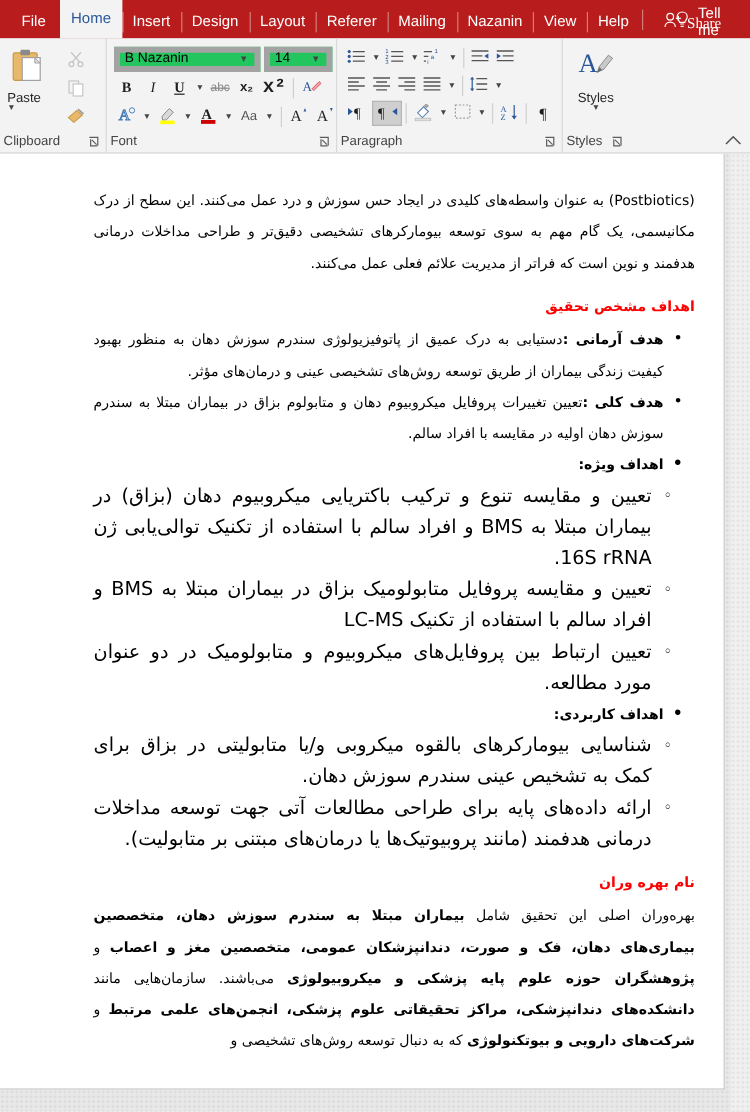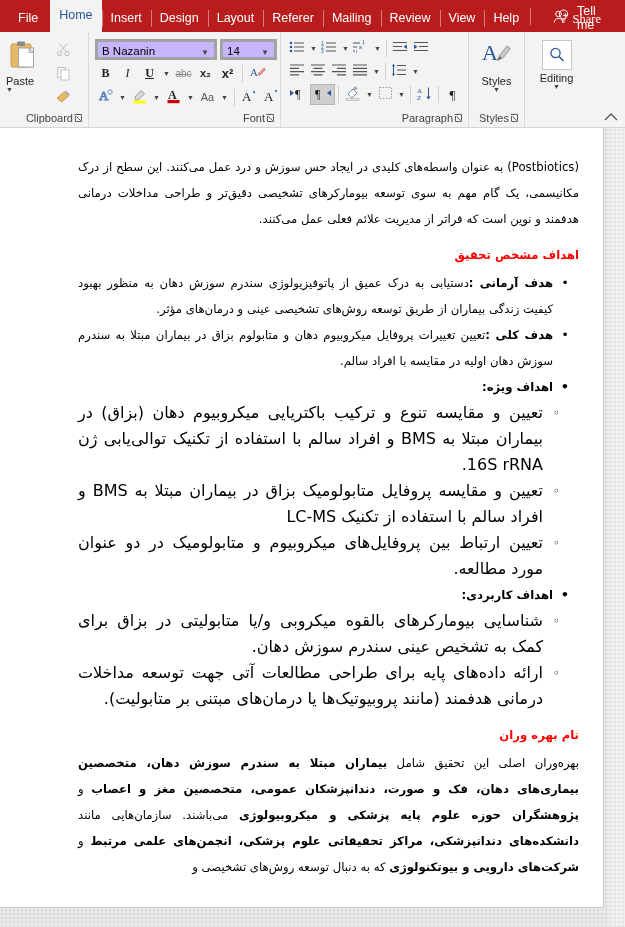--- a/index.html
+++ b/index.html
@@ -88,21 +88,21 @@
   .group + .group { border-left: 1px solid #d9d9d9; }
   .group-body {
     flex: 1;
     display: flex;
     align-items: flex-start;
     padding: 2px 3px 0 3px;
   }
   .group-label {
     height: 18px;
     line-height: 18px;
-    text-align: right;
+    text-align: left;
     font-size: 11px;
     color: #444;
     position: relative;
     padding-right: 12px;
   }
   .dlg {
     position: absolute;
     right: 1px; bottom: 3px;
     width: 11px; height: 11px;
     color: #5c5c5c;
@@ -121,23 +121,23 @@
   .paste-label { font-size: 11px; margin-top: 1px; color:#262626;}
   .mini-col { display: flex; flex-direction: column; gap: 3px; padding-top: 4px;}
   .mini-btn { width: 22px; height: 21px; display:flex; align-items:center; justify-content:center; }
 
   
   #g-font { width: 192px; }
   #g-font .group-body { flex-direction: column; padding-top: 1px;}
   .frow { display: flex; align-items: center; height: 24px; gap: 1px;}
   .combo {
     height: 21px;
-    border: 3px solid #a3a3a3;
-    background: #c4b5fd;
-    display: flex; align-items: flex-end;
+    border: 5px solid #a3a3a3;
+    background: #22c55e;
+    display: flex; align-items: center;
     font-size: 11.5px;
     padding: 0 2px 0 4px;
     color: #000;
   }
   .combo .val { flex: 1; overflow: hidden; white-space: nowrap; }
   .combo .carat { width: 14px; text-align: center; color: #444; font-size: 9px; }
   #font-name-combo { width: 122px; }
   #font-size-combo { width: 57px; margin-left: 2px;}
   .ibtn {
     min-width: 21px; height: 21px;
@@ -270,21 +270,21 @@
 <body>
 
 <div id="tabbar">
   <div class="tab first">File</div>
   <div class="tab active">Home</div>
   <div class="tab">Insert</div>
   <div class="tab">Design</div>
   <div class="tab">Layout</div>
   <div class="tab">Referer</div>
   <div class="tab">Mailing</div>
-  <div class="tab">Review</div>
+  <div class="tab">Nazanin</div>
   <div class="tab">View</div>
   <div class="tab">Help</div>
   <div class="tellme-sep"></div>
   <div id="tellme">
     <span>
       <svg width="13" height="15" viewBox="0 0 13 15">
           <path d="M6.5 1C4 1 2.3 2.8 2.3 5c0 1.6 1 2.7 1.6 3.5.3.4.4.8.4 1.2h4.4c0-.4.1-.8.4-1.2C9.7 7.7 10.7 6.6 10.7 5 10.7 2.8 9 1 6.5 1z" fill="none" stroke="#fff" stroke-width="1"></path>
           <path d="M4.8 11h3.4M5.2 13h2.6" stroke="#fff" stroke-width="1" fill="none"></path>
         </svg>
     </span>
@@ -370,21 +370,21 @@
           <span class="carat">▾</span>
         </div>
       </div>
       <div class="frow">
         <span class="ibtn" style="font-weight:bold;font-family:'Liberation Serif',serif;">B</span>
         <span class="ibtn" style="font-style:italic;font-family:'Liberation Serif',serif;">I</span>
         <span class="ibtn" style="text-decoration:underline;font-weight:bold;font-family:'Liberation Serif',serif;">U</span>
         <span class="split-carat">▼</span>
         <span class="ibtn" style="text-decoration:line-through;color:#888;font-size:10px;">abc</span>
         <span class="ibtn" style="font-weight:bold;font-size:11px;">x₂</span>
-        <span class="ibtn" style="font-weight:bold;font-size:13px;">x²</span>
+        <span class="ibtn" style="font-weight:bold;font-size:16px;font-family:Liberation Mono, monospace;">x²</span>
         <span class="vsep"></span>
         <span class="ibtn">
           <span>
             <svg width="16" height="14" viewBox="0 0 16 14">
                 <text x="0" y="11" font-size="11" font-family="Liberation Serif, serif" fill="#2b579a">A</text>
                 <path d="M8 9 L14 3 l1.5 1.5 L9.5 10.5 z" fill="#ff9aa0" stroke="#c0555a" stroke-width="0.7"></path>
               </svg>
           </span>
         </span>
       </div>
@@ -628,35 +628,20 @@
       <span class="dlg">
         <svg width="11" height="11" viewBox="0 0 11 11">
             <path d="M1.5 1.5h7v7" fill="none" stroke="#5c5c5c" stroke-width="1"></path>
             <path d="M8 8.5H2.5V3" fill="none" stroke="#5c5c5c" stroke-width="1"></path>
             <path d="M7.5 7.5 L3.5 3.5" stroke="#5c5c5c" stroke-width="1"></path>
           </svg>
       </span>
     </div>
   </div>
 
-  <div class="group" id="g-editing">
-    <div class="group-body">
-      <div class="bigbtn">
-        <span class="editing-icon-box">
-          <svg width="18" height="18" viewBox="0 0 18 18">
-              <circle cx="7.5" cy="7" r="4.6" fill="none" stroke="#2b579a" stroke-width="1.3"></circle>
-              <path d="M11 10.5 L15.5 15" stroke="#2b579a" stroke-width="1.5"></path>
-            </svg>
-        </span>
-        <span class="lbl">Editing</span>
-        <span class="dc">▼</span>
-      </div>
-    </div>
-    <div class="group-label">&nbsp;</div>
-  </div>
 
   <div id="collapse-ribbon">
     <svg width="14" height="10" viewBox="0 0 14 10">
         <path d="M1 8 L7 2 L13 8" fill="none" stroke="#555" stroke-width="1.3"></path>
       </svg>
   </div>
 </div>
 
 <div id="docarea">
   <div id="page">

